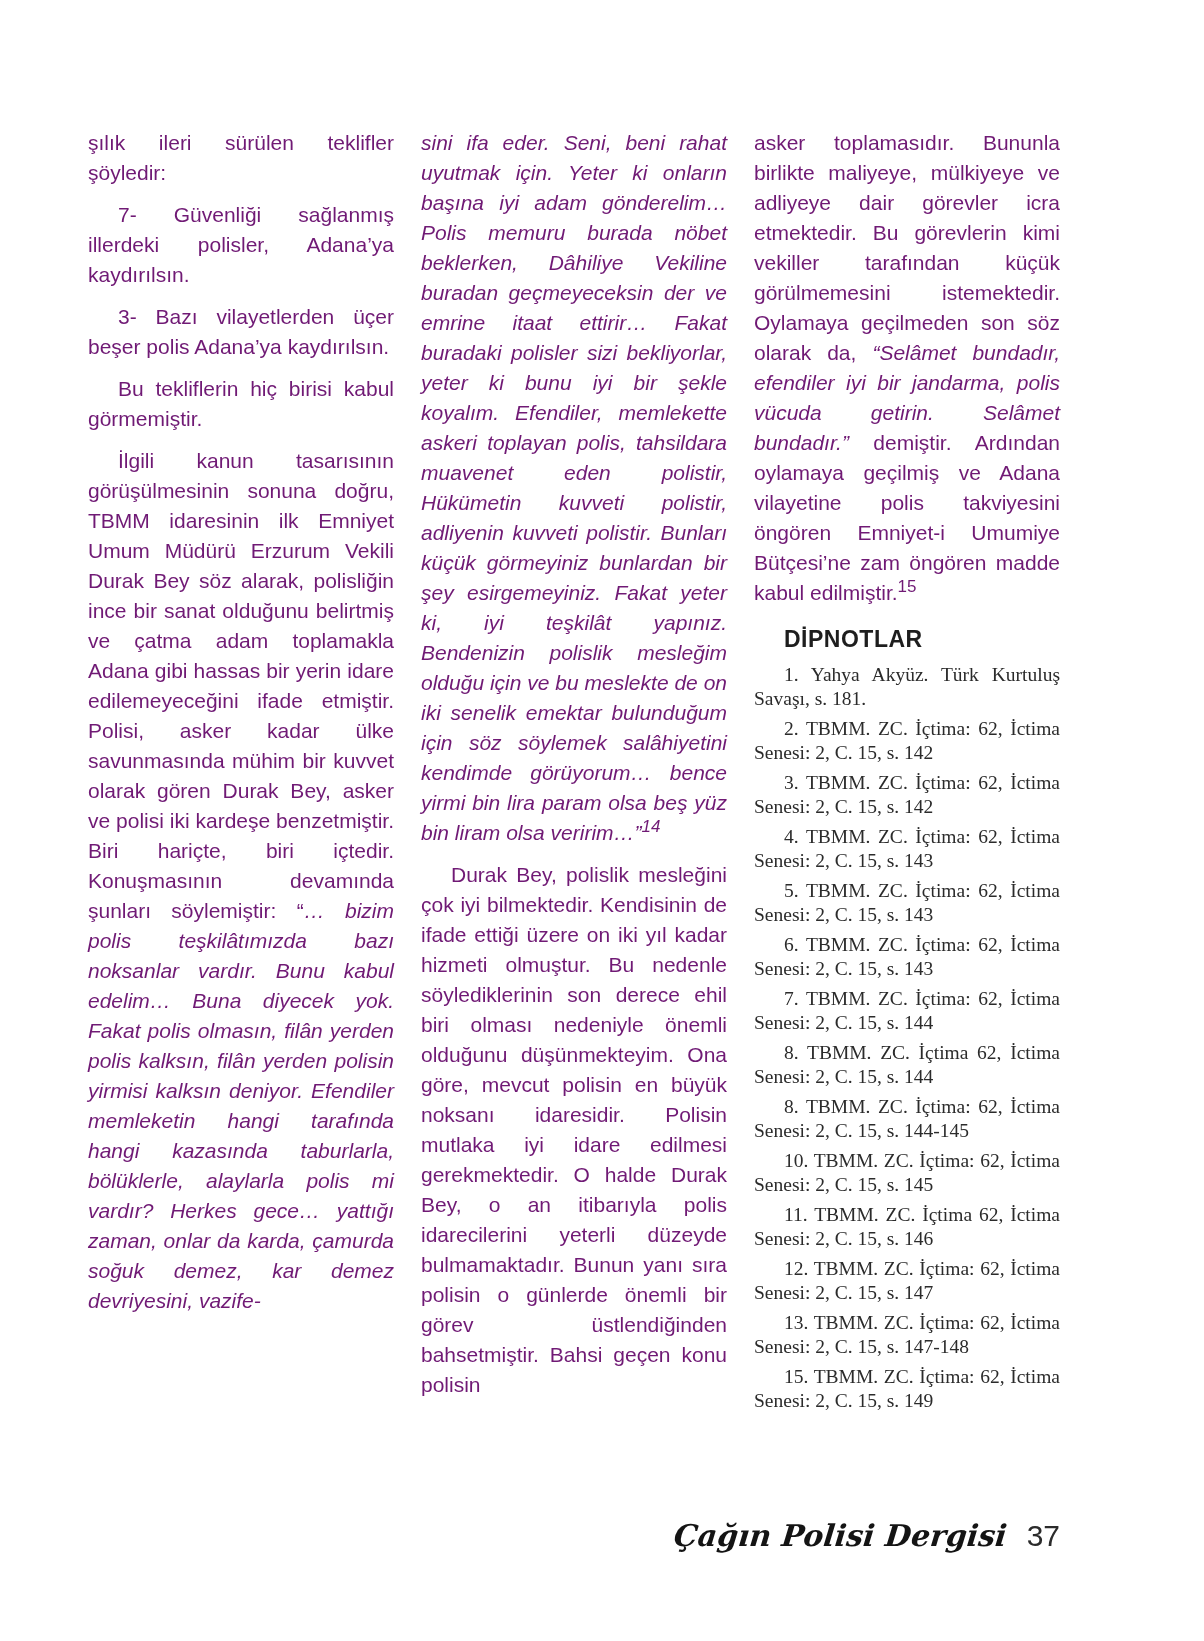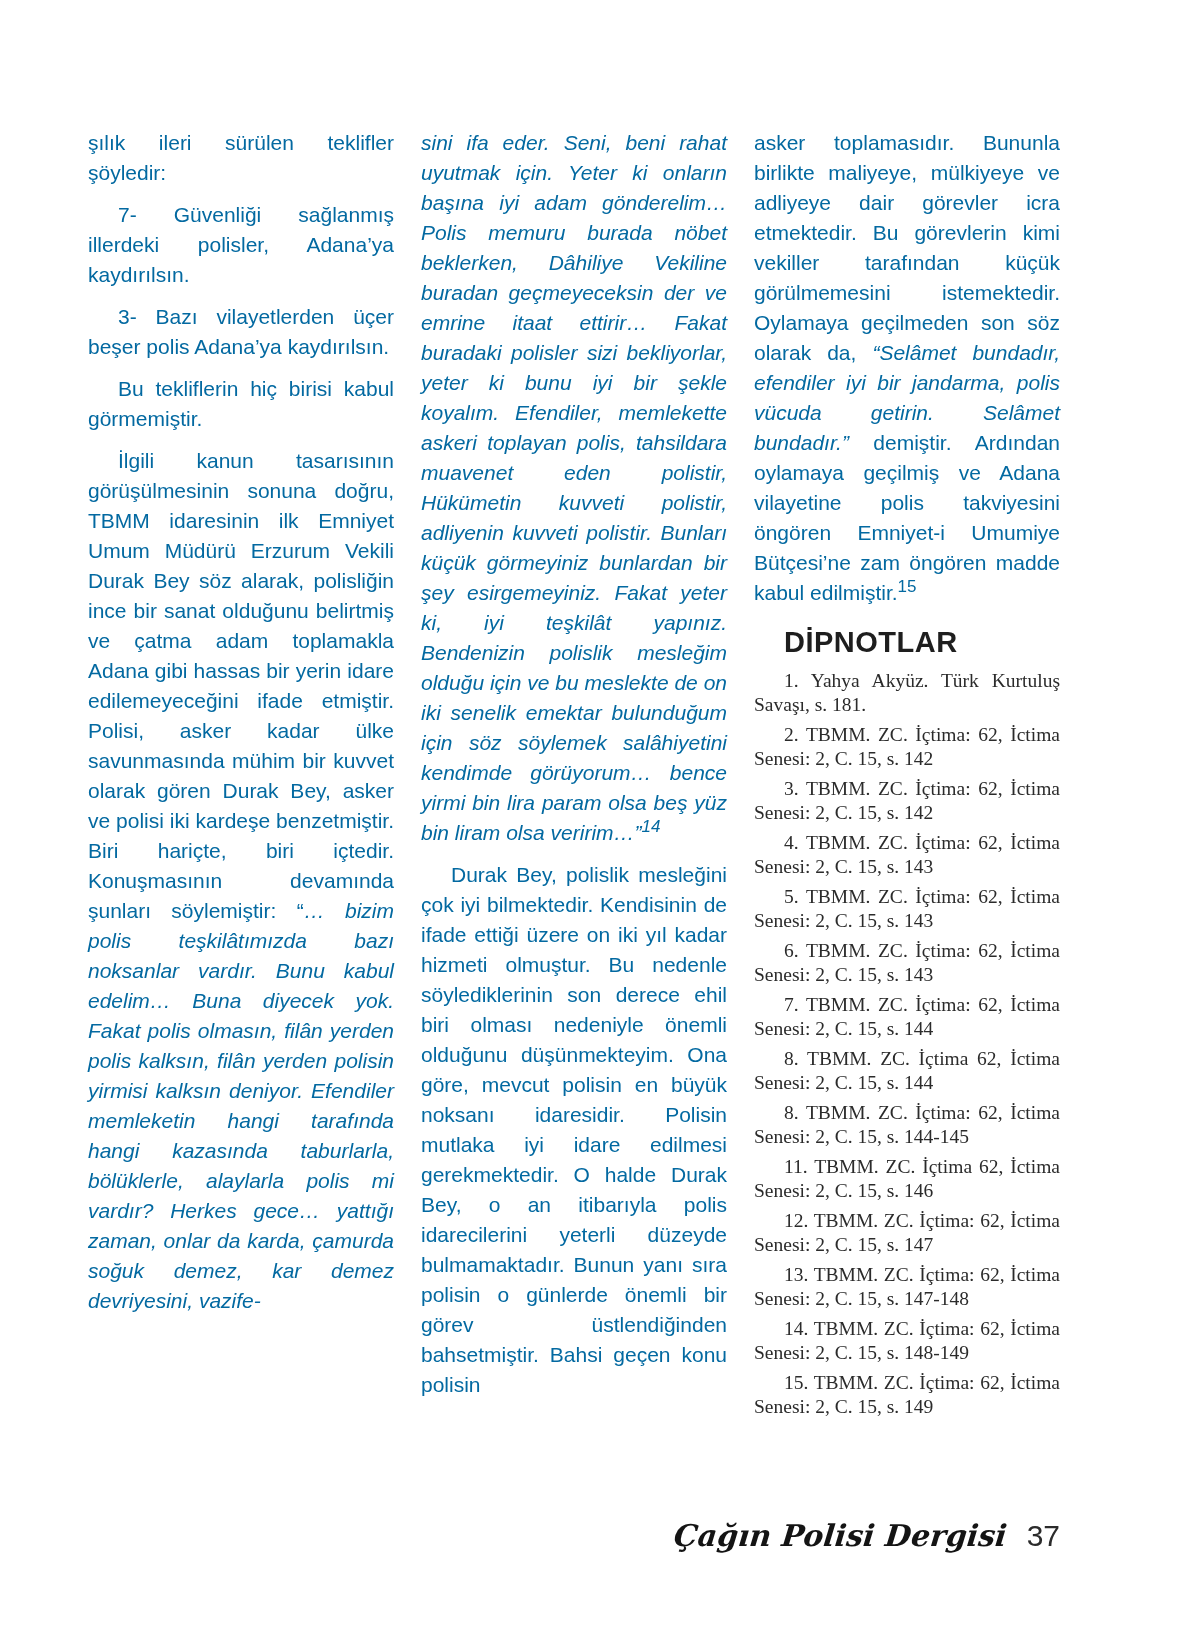--- a/index.html
+++ b/index.html
@@ -19,33 +19,33 @@
     width: 972px;
     display: flex;
     gap: 27px;
   }
   .col { width: 306px; }
   p.body {
     margin: 0;
     font-size: 21px;
     line-height: 30px;
     text-align: justify;
-    color: #0369a1;
+    color: #701a75;
   }
   p.body + p.body { margin-top: 12px; }
   .indent { text-indent: 30px; }
   .italic { font-style: italic; }
   sup.fnref {
     font-size: 17px;
     line-height: 0;
     vertical-align: super;
   }
   h2.dipnotlar {
     margin: 18px 0 10px 0;
-    font-size: 29px;
+    font-size: 23px;
     font-weight: bold;
     color: #1e1e1e;
     text-indent: 30px;
     letter-spacing: 0.5px;
   }
   p.footnote {
     margin: 7px 0 0 0;
     font-size: 19.5px;
     line-height: 23.5px;
     text-align: justify;
@@ -102,24 +102,24 @@
 
     <p class="footnote">1. Yahya Akyüz. Türk Kurtuluş Savaşı, s. 181.</p>
     <p class="footnote">2. TBMM. ZC. İçtima: 62, İctima Senesi: 2, C. 15, s. 142</p>
     <p class="footnote">3. TBMM. ZC. İçtima: 62, İctima Senesi: 2, C. 15, s. 142</p>
     <p class="footnote">4. TBMM. ZC. İçtima: 62, İctima Senesi: 2, C. 15, s. 143</p>
     <p class="footnote">5. TBMM. ZC. İçtima: 62, İctima Senesi: 2, C. 15, s. 143</p>
     <p class="footnote">6. TBMM. ZC. İçtima: 62, İctima Senesi: 2, C. 15, s. 143</p>
     <p class="footnote">7. TBMM. ZC. İçtima: 62, İctima Senesi: 2, C. 15, s. 144</p>
     <p class="footnote">8. TBMM. ZC. İçtima 62, İctima Senesi: 2, C. 15, s. 144</p>
     <p class="footnote">8. TBMM. ZC. İçtima: 62, İctima Senesi: 2, C. 15, s. 144-145</p>
+    <p class="footnote">10. TBMM. ZC. İçtima: 62, İctima Senesi: 2, C. 15, s. 145</p>
     <p class="footnote">11. TBMM. ZC. İçtima 62, İctima Senesi: 2, C. 15, s. 146</p>
     <p class="footnote">12. TBMM. ZC. İçtima: 62, İctima Senesi: 2, C. 15, s. 147</p>
     <p class="footnote">13. TBMM. ZC. İçtima: 62, İctima Senesi: 2, C. 15, s. 147-148</p>
-    <p class="footnote">14. TBMM. ZC. İçtima: 62, İctima Senesi: 2, C. 15, s. 148-149</p>
     <p class="footnote">15. TBMM. ZC. İçtima: 62, İctima Senesi: 2, C. 15, s. 149</p>
   </div>
 
 </div>
 
 <div class="footer">
   <span class="journal-name">Çağın Polisi Dergisi</span>
   <span class="page-number">37</span>
 </div>
 

